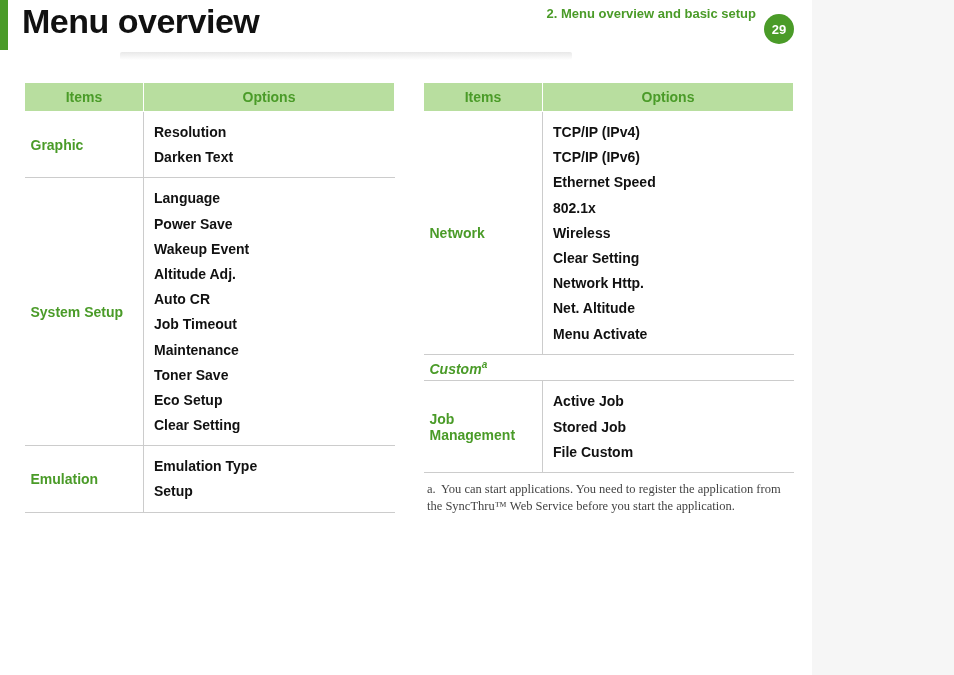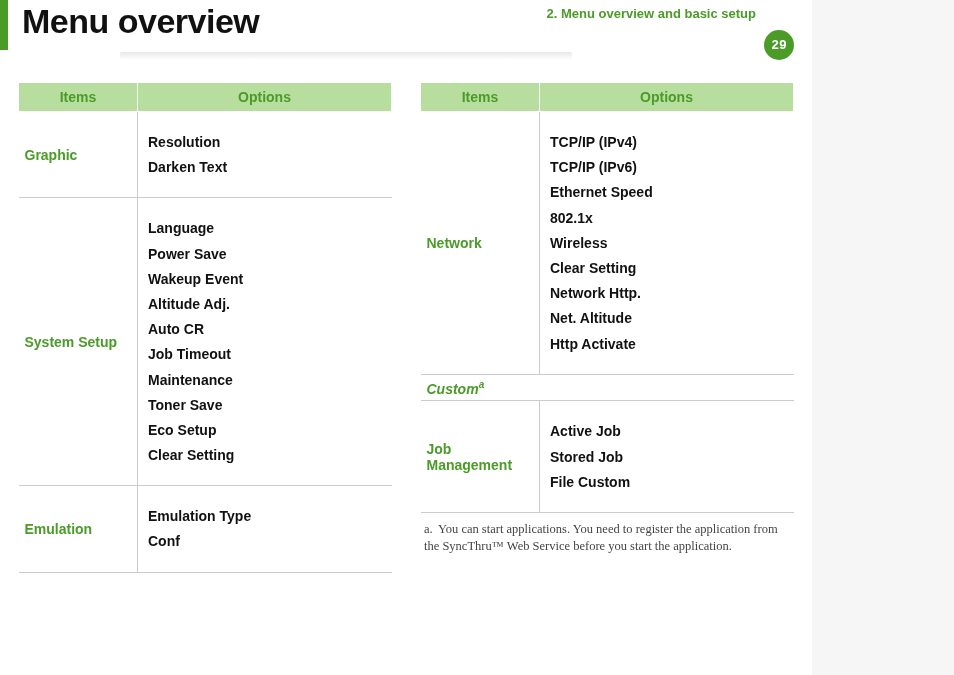--- a/index.html
+++ b/index.html
@@ -37,35 +37,34 @@
   .chapter{
     position:absolute;
     top:6px;
     right:56px;
     font-size:13px;
     font-weight:700;
     color:var(--green);
   }
   .page-badge{
     position:absolute;
-    top:30px; right:18px;
+    top:14px; right:18px;
     width:30px; height:30px;
     border-radius:50%;
     background:var(--green);
     color:#fff;
     display:flex;
     align-items:center;
     justify-content:center;
     font-size:13px;
     font-weight:700;
-    font-family:Liberation Mono, monospace;
   }
   .content{
     position:absolute;
-    left:18px; right:18px; top:82px;
+    left:24px; right:18px; top:82px;
     display:flex;
     gap:28px;
   }
   .col{ flex:1; }
   table{
     width:100%;
     border-collapse:collapse;
     font-size:14px;
   }
   thead th{
@@ -84,21 +83,21 @@
   }
   tbody td.items{
     color:var(--green);
     font-weight:700;
     border-right:1px solid var(--border);
     padding-left:6px;
   }
   tbody td.options{
     color:#111;
     font-weight:700;
-    padding:16px 10px;
+    padding:6px 10px;
   }
   .opt-list{
     display:flex;
     flex-direction:column;
     gap:7px;
     padding:5px 0;
   }
   .opt-list span{ line-height:1.3; }
   .sup{ font-size:10px; vertical-align:super; color:var(--green); font-weight:700; }
   .footnote{
@@ -166,21 +165,21 @@
                 <span>Eco Setup</span>
                 <span>Clear Setting</span>
               </div>
             </td>
           </tr>
           <tr>
             <td class="items">Emulation</td>
             <td class="options">
               <div class="opt-list">
                 <span>Emulation Type</span>
-                <span>Conf</span>
+                <span>Setup</span>
               </div>
             </td>
           </tr>
         </tbody>
       </table>
     </div>
 
     <div class="col">
       <table>
         <thead>
@@ -195,21 +194,21 @@
             <td class="options">
               <div class="opt-list">
                 <span>TCP/IP (IPv4)</span>
                 <span>TCP/IP (IPv6)</span>
                 <span>Ethernet Speed</span>
                 <span>802.1x</span>
                 <span>Wireless</span>
                 <span>Clear Setting</span>
                 <span>Network Http.</span>
                 <span>Net. Altitude</span>
-                <span>Http Activate</span>
+                <span>Menu Activate</span>
               </div>
             </td>
           </tr>
           <tr>
             <td class="items" colspan="2" style="border-right:none;font-style:italic;">
               <span>Custom</span><span class="sup">a</span>
             </td>
           </tr>
           <tr>
             <td class="items">Job Management</td>

